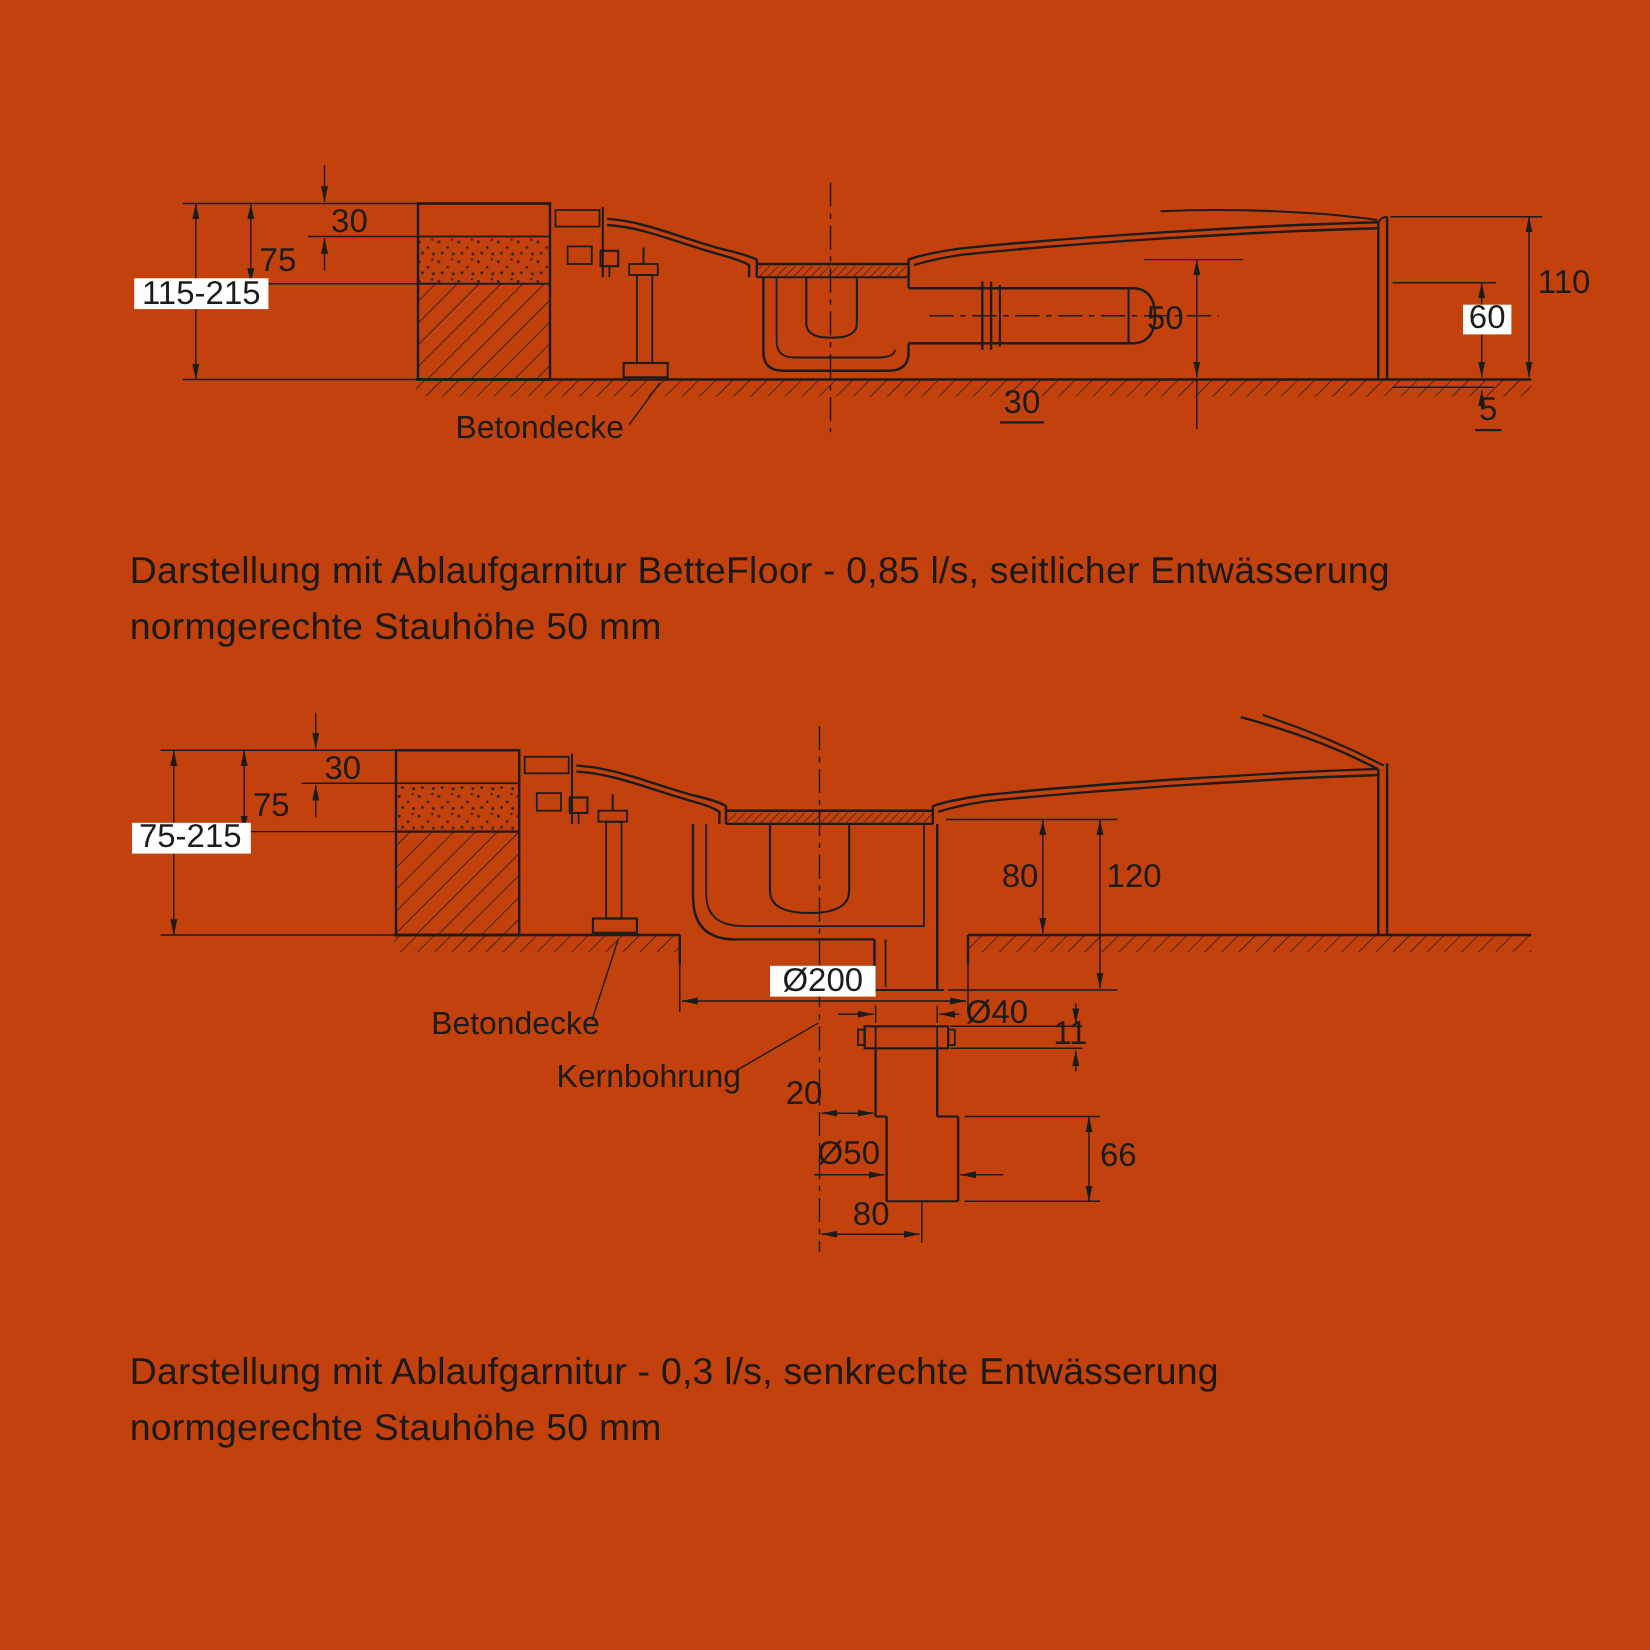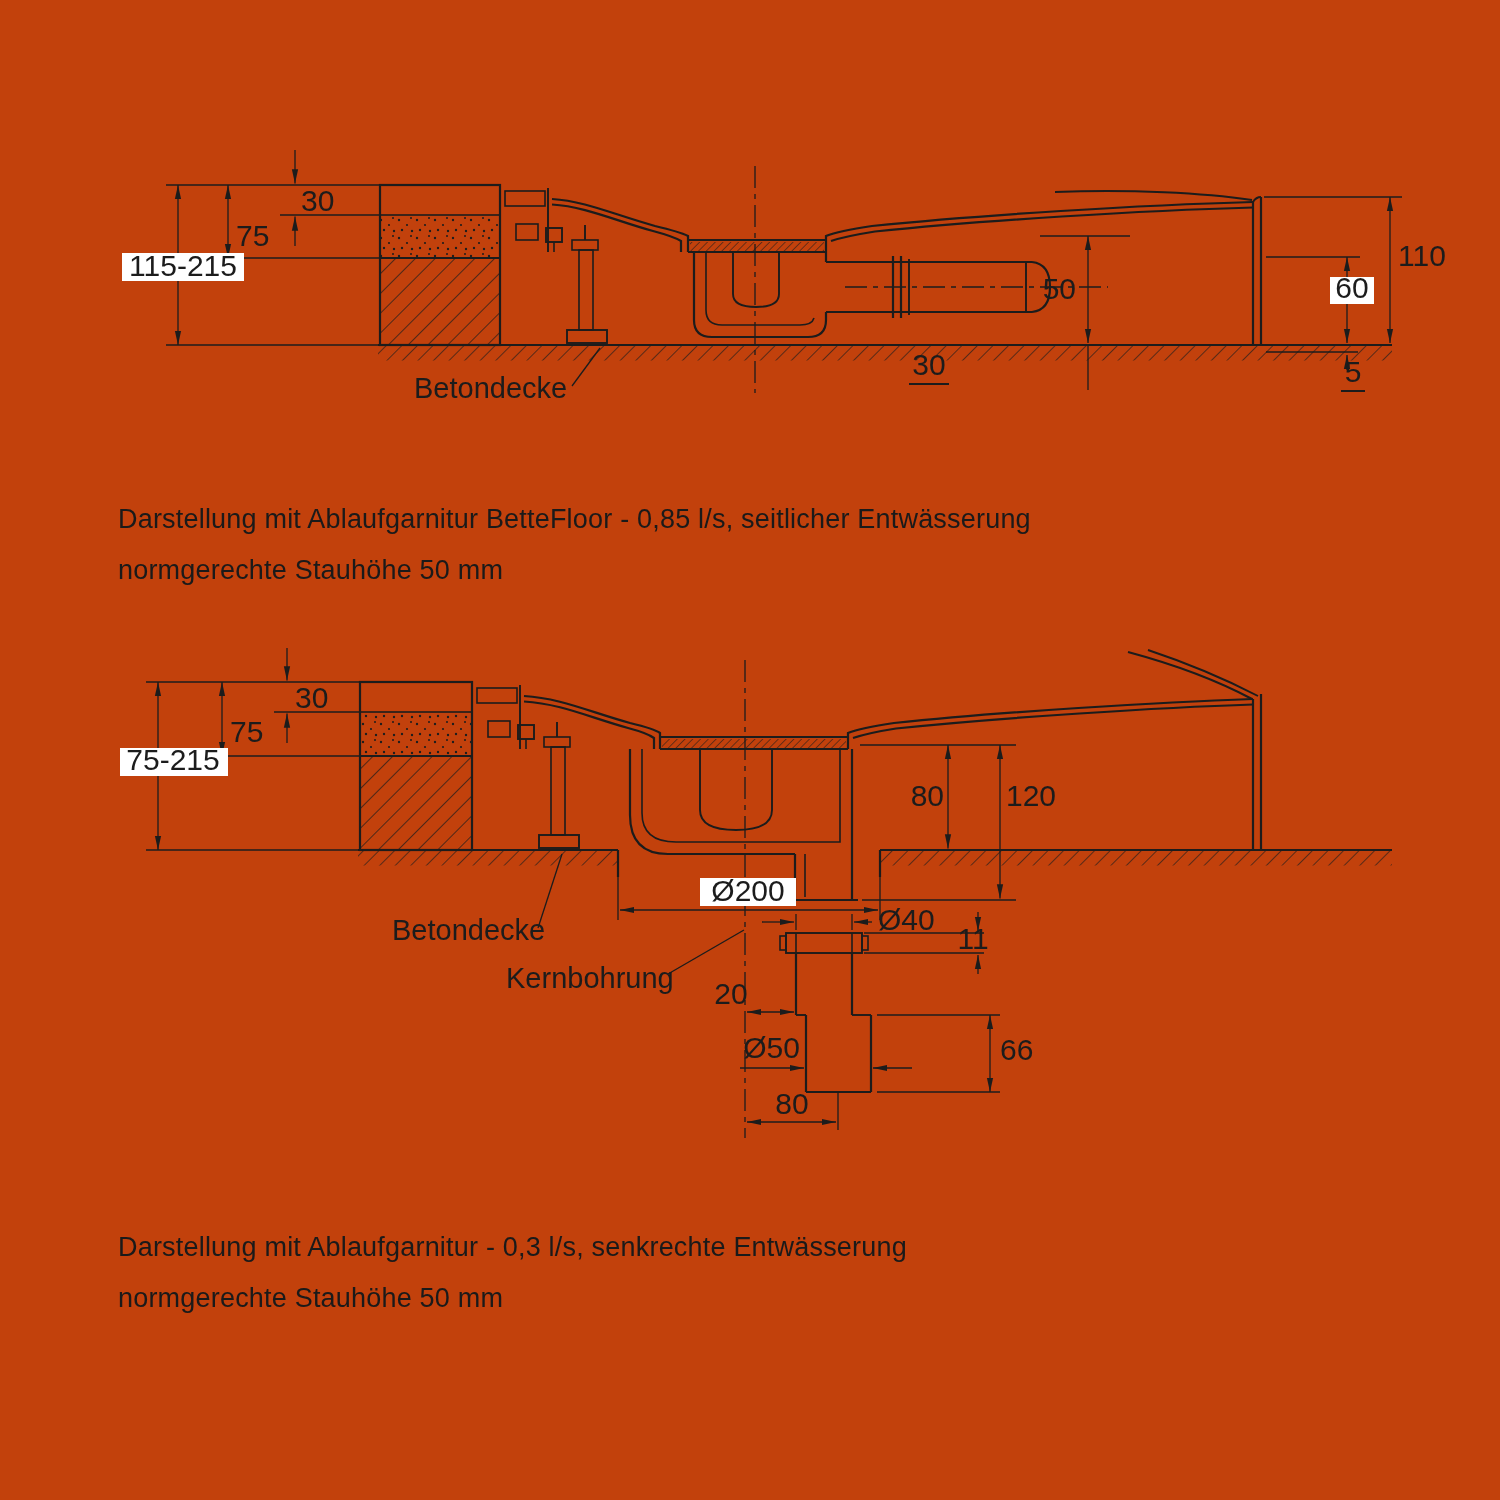--- a/index.html
+++ b/index.html
@@ -1,21 +1,21 @@
 <!DOCTYPE html>
 <html><head>
 <meta charset="utf-8">
 <style>
   html,body{margin:0;padding:0;background:#ffffff;}
   .page{position:relative;width:1500px;height:1500px;background:#c2410c;overflow:hidden;}
   .page svg{position:absolute;left:0;display:block;}
   #svg-top{top:0;}
   #svg-bottom{top:620px;}
   .caption{position:absolute;left:118px;font-family:"Liberation Sans",sans-serif;
-           font-size:27px;line-height:51px;color:#1a1a1a;letter-spacing:.2px;}
+           font-size:34px;line-height:51px;color:#1a1a1a;letter-spacing:.2px;}
   #caption-top{top:494px;}
   #caption-bottom{top:1222px;}
   .ln{fill:none;stroke:#1c1c1c;stroke-linecap:butt;}
   .w1{stroke-width:1.3px;}
   .w15{stroke-width:1.6px;}
   .w18{stroke-width:1.9px;}
   .w2{stroke-width:2.2px;}
   .cl{stroke-dasharray:22 6 5 6;}
   text{font-family:"Liberation Sans",sans-serif;fill:#1c1c1c;}
   .dim{font-size:30px;}

